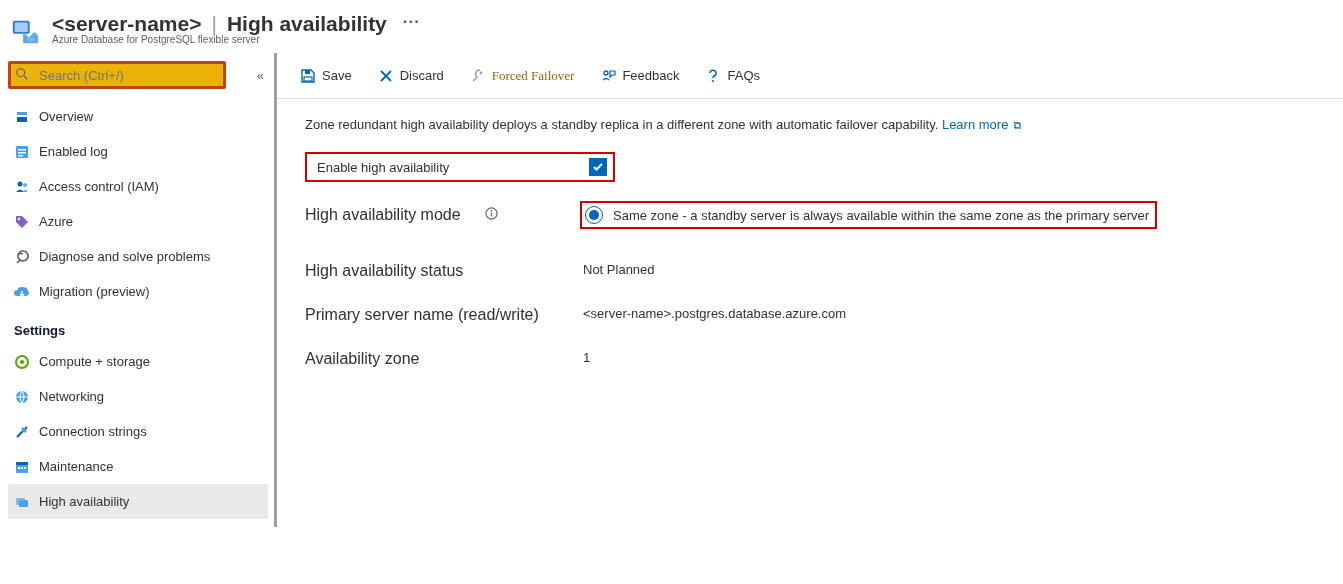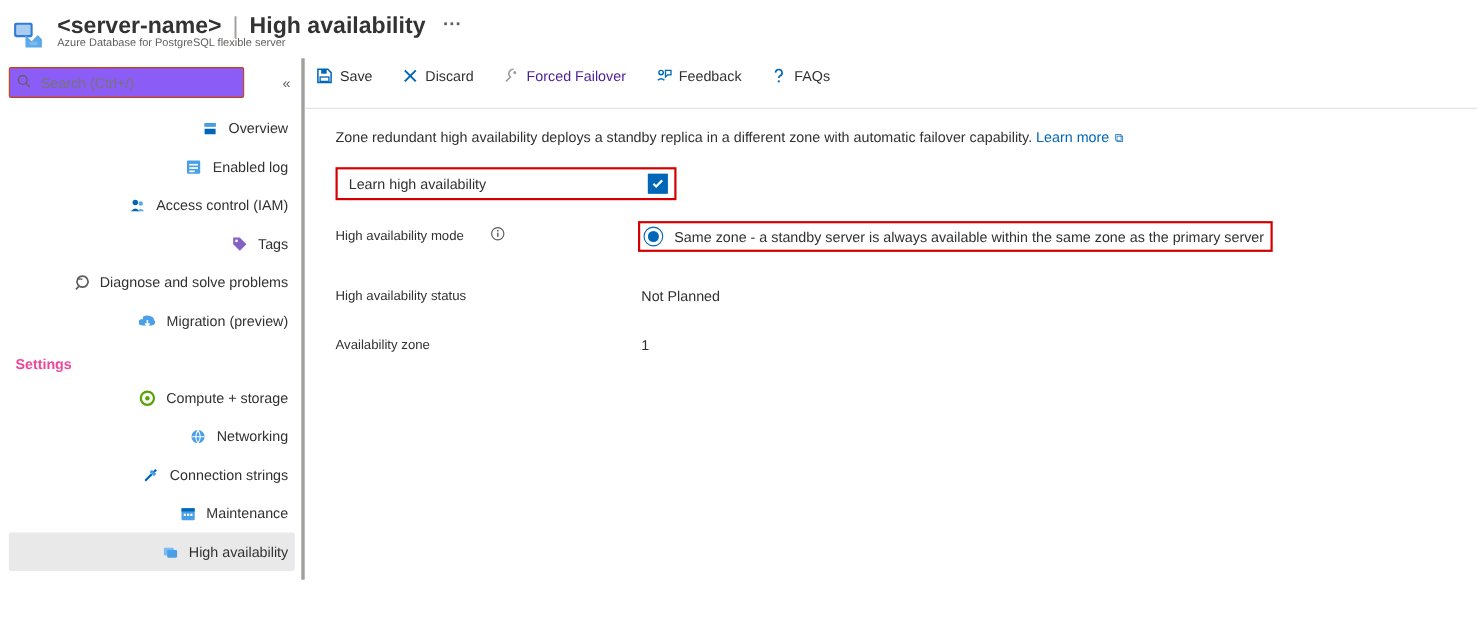--- a/index.html
+++ b/index.html
@@ -52,100 +52,99 @@
     }
     .search-row {
       display: flex;
       align-items: center;
       gap: 8px;
       padding-bottom: 10px;
     }
     .search-input {
       flex: 1;
       height: 28px;
-      border: 1px solid #c2410c;
+      border: 3px solid #c2410c;
       border-radius: 2px;
       padding: 4px 8px 4px 28px;
       font-size: 13px;
-      background: #8b5cf6;
+      background: #eab308;
     }
     .search-wrap { position: relative; flex: 1; }
     .search-wrap .search-icon-el {
       position: absolute; left: 7px; top: 6px;
     }
     .collapse-btn {
       color: #605e5c;
       font-size: 13px;
       cursor: pointer;
       padding: 4px;
     }
     .nav-item {
       display: flex;
       align-items: center;
       gap: 9px;
       height: 35px;
       padding: 0 6px;
       cursor: pointer;
       border-radius: 2px;
-      justify-content: flex-end;
     }
     .nav-item.selected { background: #e9e9e9; }
     .nav-icon { width: 16px; height: 16px; display: inline-flex; align-items: center; justify-content: center; }
     .nav-label { font-size: 13px; color: #323130; }
     .nav-section {
       font-size: 13px;
       font-weight: 600;
-      color: #ec4899;
+      color: #0f172a;
       padding: 14px 6px 6px 6px;
     }
 
     .content {
       flex: 1;
       position: relative;
       border-left: 3px solid #a19f9d;
       margin-left: -1px;
     }
     .toolbar {
       display: flex;
-      align-items: flex-start;
+      align-items: center;
       gap: 10px;
       height: 46px;
-      padding: 0 2px;
+      padding: 0 15px;
       border-bottom: 1px solid #e1dfdd;
     }
     .tool-btn {
       display: flex;
       align-items: center;
       gap: 6px;
       height: 32px;
       padding: 0 8px;
       cursor: pointer;
       color: #323130;
       border-radius: 2px;
     }
-    .tool-btn.disabled { color: #4c1d95; cursor: default; }
+    .tool-btn.disabled { color: #a16207; cursor: default; font-family: Liberation Serif, serif; }
     .tool-icon { width: 16px; height: 16px; display: inline-flex; align-items: center; justify-content: center; }
 
     .body-area { padding: 18px 24px 18px 28px; }
     .intro { font-size: 13px; margin-bottom: 22px; }
     .learn-link { color: #0067b8; cursor: pointer; }
     .ext-icon { font-size: 11px; margin-left: 2px; }
 
     .form-row {
       display: flex;
       align-items: flex-start;
       min-height: 30px;
       margin-bottom: 14px;
     }
     .form-label {
       width: 278px;
       display: flex;
       align-items: center;
       gap: 24px;
-      font-size: 12px;
+      font-size: 16px;
       padding-top: 2px;
     }
     .info-icon { color: #605e5c; }
     .form-value { font-size: 13px; padding-top: 2px; }
     .form-row.highlight-row .form-label-inner { padding-left: 5px; }
     .form-row.highlight-row { margin-bottom: 18px; margin-top: -2px; }
 
     .checkbox {
       width: 18px;
       height: 18px;
@@ -263,21 +262,21 @@
         </span>
       <span class="nav-label">Access control (IAM)</span>
     </div>
     <div class="nav-item">
       <span class="nav-icon">
           <svg width="16" height="16" viewBox="0 0 16 16">
             <path d="M2 2 h6 l6 6 -6 6 -6 -6 z" fill="#8661c5"></path>
             <circle cx="5" cy="5" r="1.2" fill="#fff"></circle>
           </svg>
         </span>
-      <span class="nav-label">Tags</span>
+      <span class="nav-label">Azure</span>
     </div>
     <div class="nav-item">
       <span class="nav-icon">
           <svg width="16" height="16" viewBox="0 0 16 16">
             <path d="M9 2 a5 5 0 1 0 0.01 0 M6 11 l-3 3" fill="none" stroke="#605e5c" stroke-width="1.6"></path>
             <path d="M5 5 q2 -1 4 0" fill="none" stroke="#605e5c" stroke-width="1.3"></path>
           </svg>
         </span>
       <span class="nav-label">Diagnose and solve problems</span>
     </div>
@@ -394,21 +393,21 @@
     </div>
 
     <div class="body-area">
       <p class="intro">
         <span>Zone redundant high availability deploys a standby replica in a different zone with automatic failover capability.</span>
         <a class="learn-link"><span>Learn more</span><span class="ext-icon"> ⧉</span></a>
       </p>
 
       <div class="form-row highlight-row" style="margin-bottom:22px;">
         <div class="enable-row-highlight">
-          <span class="form-label-inner">Learn high availability</span>
+          <span class="form-label-inner">Enable high availability</span>
           <span class="checkbox">
             <svg width="12" height="12" viewBox="0 0 12 12">
                 <path d="M2 6 l2.5 2.5 L10 3" fill="none" stroke="#fff" stroke-width="2"></path>
               </svg>
           </span>
         </div>
       </div>
 
       <div class="form-row" style="margin-bottom:26px;">
         <div class="form-label">
@@ -429,20 +428,26 @@
         </div>
       </div>
 
       <div class="form-row" style="">
         <div class="form-label">
             <span>High availability status</span>
           </div>
         <div class="form-value">Not Planned</div>
       </div>
 
+      <div class="form-row">
+        <div class="form-label">
+            <span>Primary server name (read/write)</span>
+          </div>
+        <div class="form-value">&lt;server-name&gt;.postgres.database.azure.com</div>
+      </div>
 
       <div class="form-row">
         <div class="form-label">
             <span>Availability zone</span>
           </div>
         <div class="form-value">1</div>
       </div>
     </div>
   </main>
 </div>

